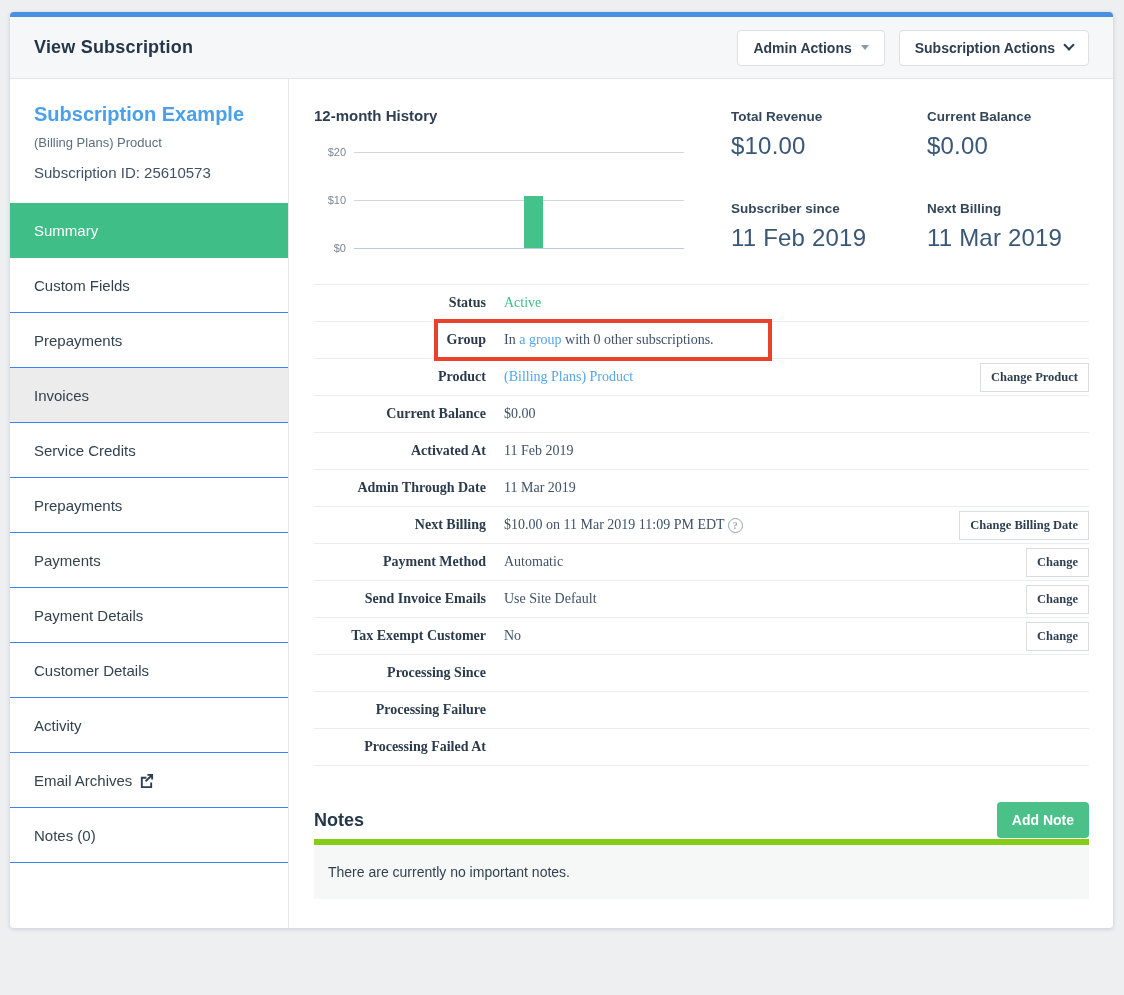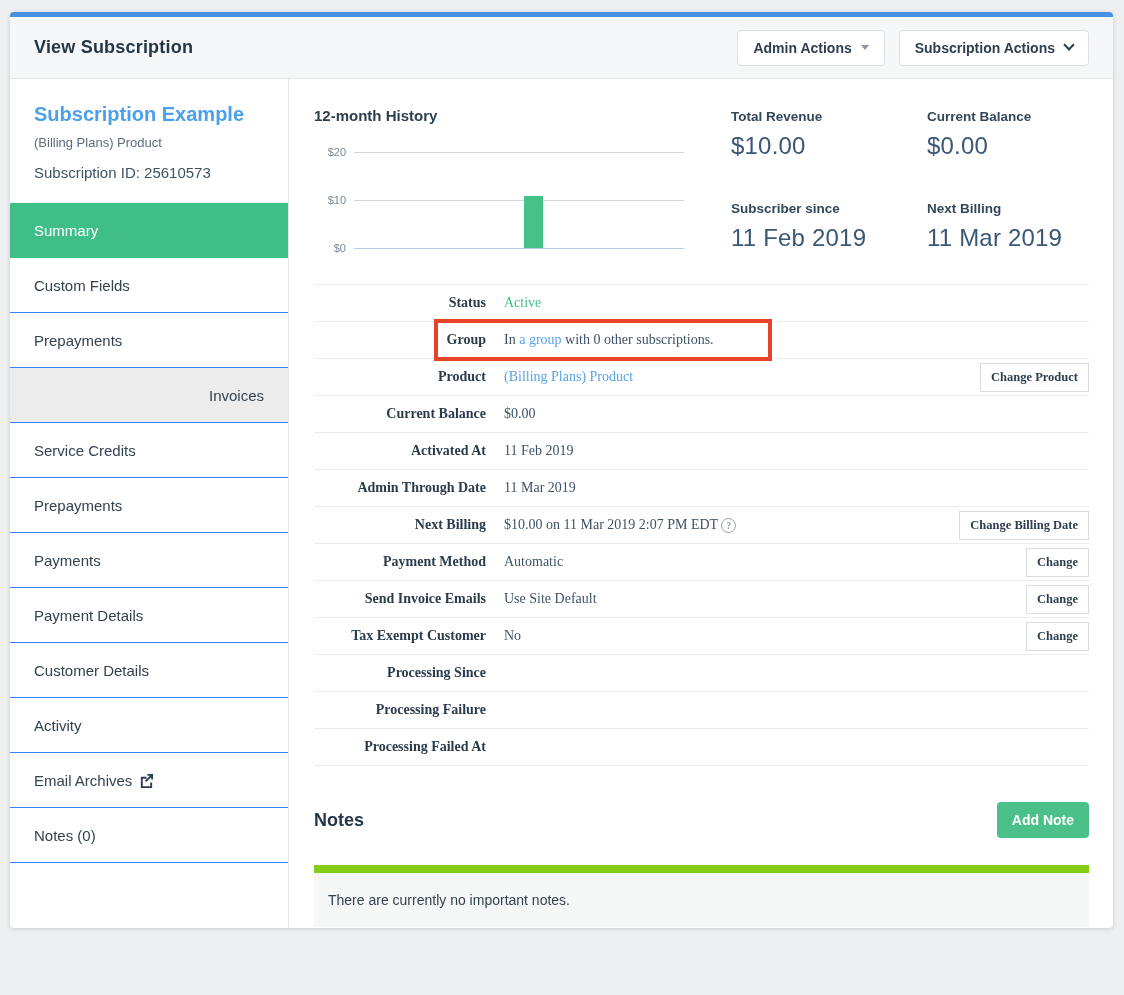--- a/index.html
+++ b/index.html
@@ -29,21 +29,21 @@
   
   .sidebar { width:279px; flex:0 0 279px; border-right:1px solid #e5e7e9; padding-top:24px; }
   .sb-head { padding:0 24px; }
   .sb-title { font-size:20px; font-weight:bold; color:#4aa0ea; }
   .sb-product { font-size:13px; color:#5d6d7d; margin-top:9px; }
   .sb-id { font-size:15px; color:#3f5165; margin-top:14px; }
   .nav { margin-top:22px; }
   .nav-item { height:55px; display:flex; align-items:center; padding:0 24px;
     font-size:15px; color:#33424f; border-bottom:1px solid #3b82f6; cursor:pointer; background:#fff; }
   .nav-item.active { background:#3fbe87; color:#fff; border-bottom:none; }
-  .nav-item.highlighted { background:#ececec;justify-content:flex-end; }
+  .nav-item.highlighted { background:#ececec; }
   .ext-icon { display:inline-flex; margin-left:7px; }
 
   
   .main { flex:1; padding:22px 24px 0 25px; min-width:0; }
 
   .topsec { display:flex; }
   .chart-block { width:372px; flex:0 0 372px; }
   .chart-title { font-size:15px; font-weight:bold; color:#2d3e50; margin:6px 0 0; }
   .chart-area { position:relative; height:96px; margin-top:28px; }
   .chart-area .ytick { position:absolute; left:0; width:32px; text-align:right;
@@ -77,21 +77,21 @@
     justify-content:center; margin-left:3px; flex:0 0 15px; }
   .red-box { position:absolute; left:120px; width:338px; top:-3px; bottom:-3px;
     border:4px solid #e8432a; z-index:2; pointer-events:none; }
 
   
   .notes { margin-top:36px; }
   .notes-head { display:flex; align-items:center; }
   .notes-title { font-size:18px; font-weight:bold; color:#253648; }
   .add-note { margin-left:auto; background:#4cc089; color:#fff; border:none; border-radius:4px;
     padding:10px 15px; font-size:14px; font-weight:bold; cursor:pointer; font-family:inherit; }
-  .notes-panel { margin-top:27px; background:#f6f7f7; border-top:8px solid #84cc16;
+  .notes-panel { margin-top:1px; background:#f6f7f7; border-top:6px solid #84cc16;
     padding:19px 14px; font-size:14px; color:#33424f; }
 </style>
 </head>
 <body>
 
 <div class="card">
 
   <div class="hdr">
     <h1>View Subscription</h1>
     <div class="spacer"></div>
@@ -231,21 +231,21 @@
           </div>
           <div class="drow">
             <div class="dlabel">Admin Through Date</div>
             <div class="dvalue">
               <span>11 Mar 2019</span>
             </div>
           </div>
           <div class="drow">
             <div class="dlabel">Next Billing</div>
             <div class="dvalue">
-              <span>$10.00 on 11 Mar 2019 2:07 PM EDT</span>
+              <span>$10.00 on 11 Mar 2019 11:09 PM EDT</span>
               <span class="help-icon">?</span>
             </div>
             <div class="daction"><button class="abtn">Change Billing Date</button></div>
           </div>
           <div class="drow">
             <div class="dlabel">Payment Method</div>
             <div class="dvalue">
               <span>Automatic</span>
             </div>
             <div class="daction"><button class="abtn">Change</button></div>

